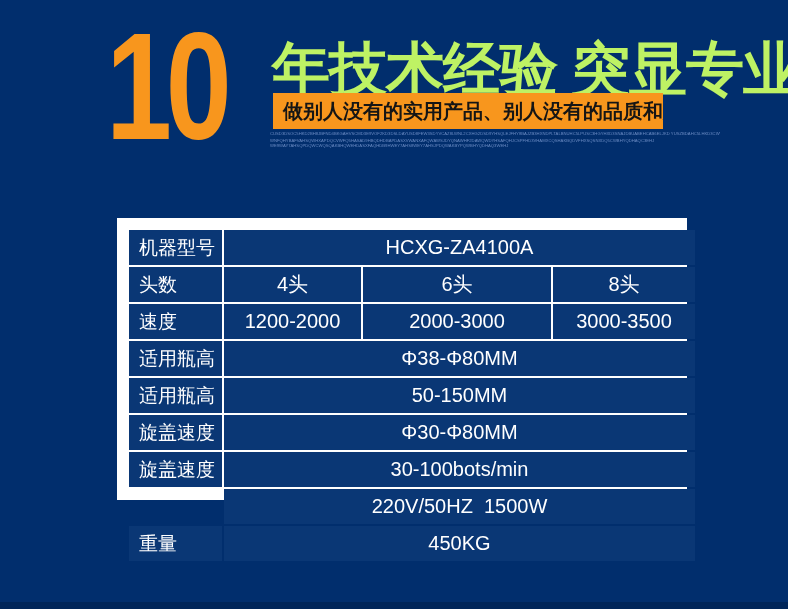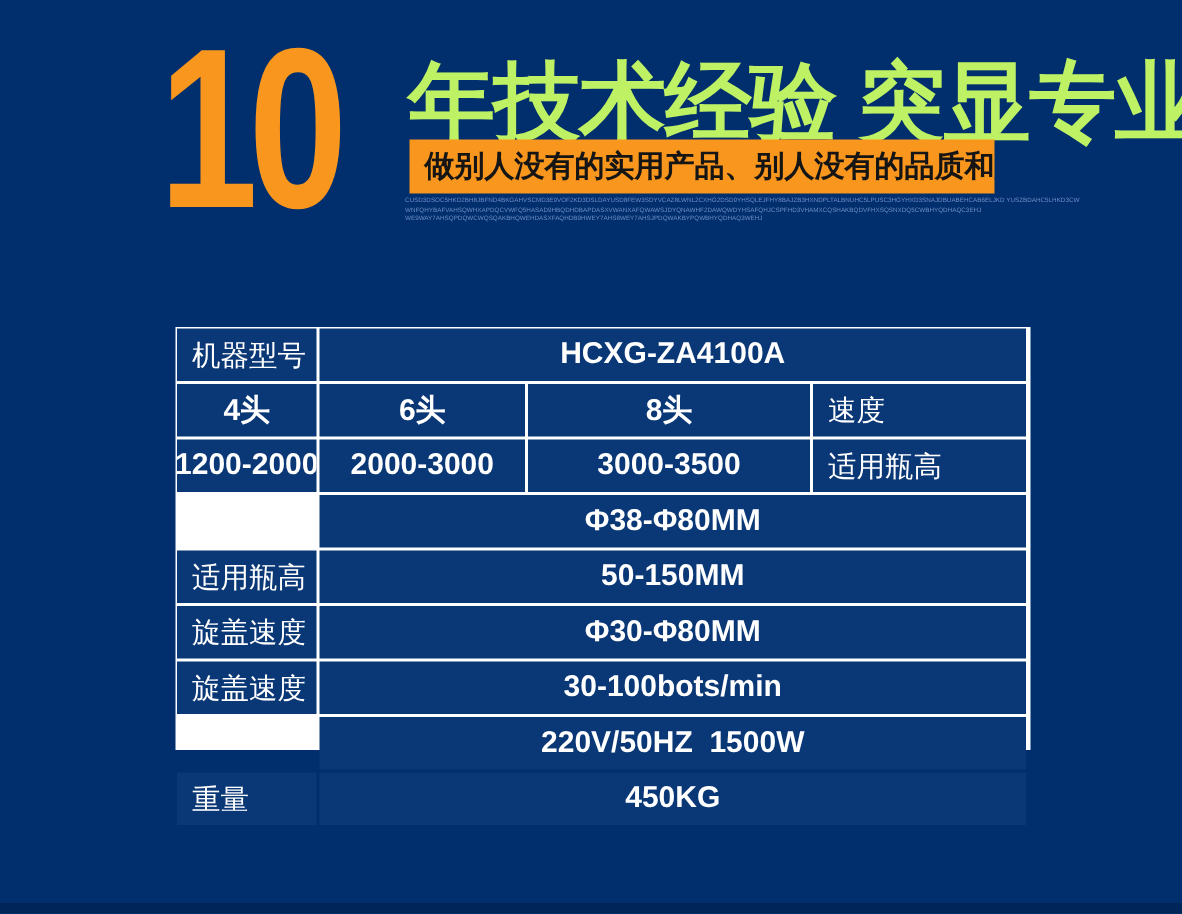--- a/index.html
+++ b/index.html
@@ -58,40 +58,39 @@
 
   
   .spec-table {
     left: 117px; top: 218px;
     width: 570px; height: 282px;
     background: #ffffff;          
     display: grid;
     grid-template-columns: 93px 137px 188px 142px;
     grid-auto-rows: 35px;
     gap: 2px;
-    padding: 1px;
+    padding: 12px;
     box-sizing: border-box;
   }
   .cell {
     background: #0a3775;
     color: #ffffff;
     display: flex;
     align-items: center;
     overflow: hidden;
   }
   .cell-label {
     font-size: 19px;
     padding-left: 10px;
     justify-content: flex-start;
   }
   .cell-value {
     font-size: 20px;
     justify-content: center;
     white-space: pre; 
-    font-weight: bold;
   }
   .span3 { grid-column: 2 / 5; }
 
   .bottom-strip {
     left: 0; bottom: 0;
     width: 788px; height: 7px;
     background: rgba(0,0,0,0.18);
   }
 </style>
 </head>
@@ -106,20 +105,21 @@
     <div>WNFQHYBAFVAHSQWHXAPDQCVWFQ5HASAD9HBQDHDBAPDASXVWANXAFQWAWSJDYQNAWHF2DAWQWDYHSAFQHJCSPFHD3VHAMXCQSHAKBQDVFHXSQSNXDQ5CWBHYQDHAQC3EHJ</div>
     <div>WE9WAY7AHSQPDQWCWQSQAKBHQWEHDASXFAQHDB9HWEY7AHS8WEY7AHSJPDQWAKBYPQWBHYQDHAQ3WEHJ</div>
   </div>
 </div>
 
 <div class="abs spec-table">
 
   <div class="cell cell-label">机器型号</div>
   <div class="cell cell-value span3">HCXG-ZA4100A</div>
 
+  <div class="cell cell-label">头数</div>
   <div class="cell cell-value">4头</div>
   <div class="cell cell-value">6头</div>
   <div class="cell cell-value">8头</div>
 
   <div class="cell cell-label">速度</div>
   <div class="cell cell-value">1200-2000</div>
   <div class="cell cell-value">2000-3000</div>
   <div class="cell cell-value">3000-3500</div>
 
   <div class="cell cell-label">适用瓶高</div>

